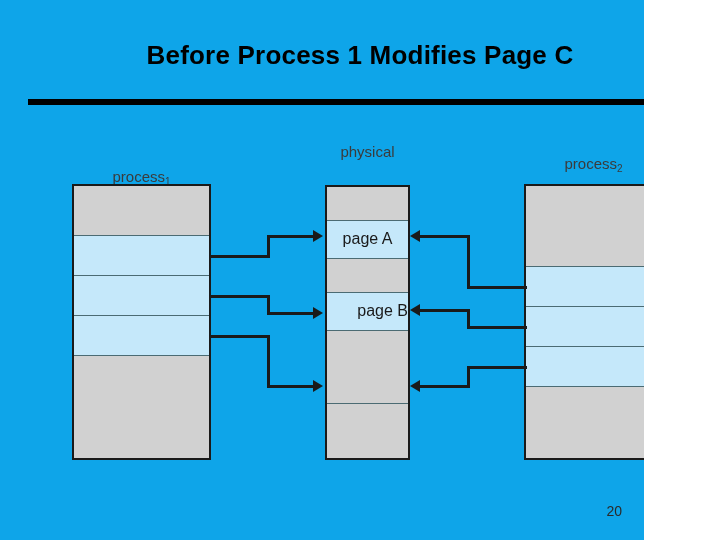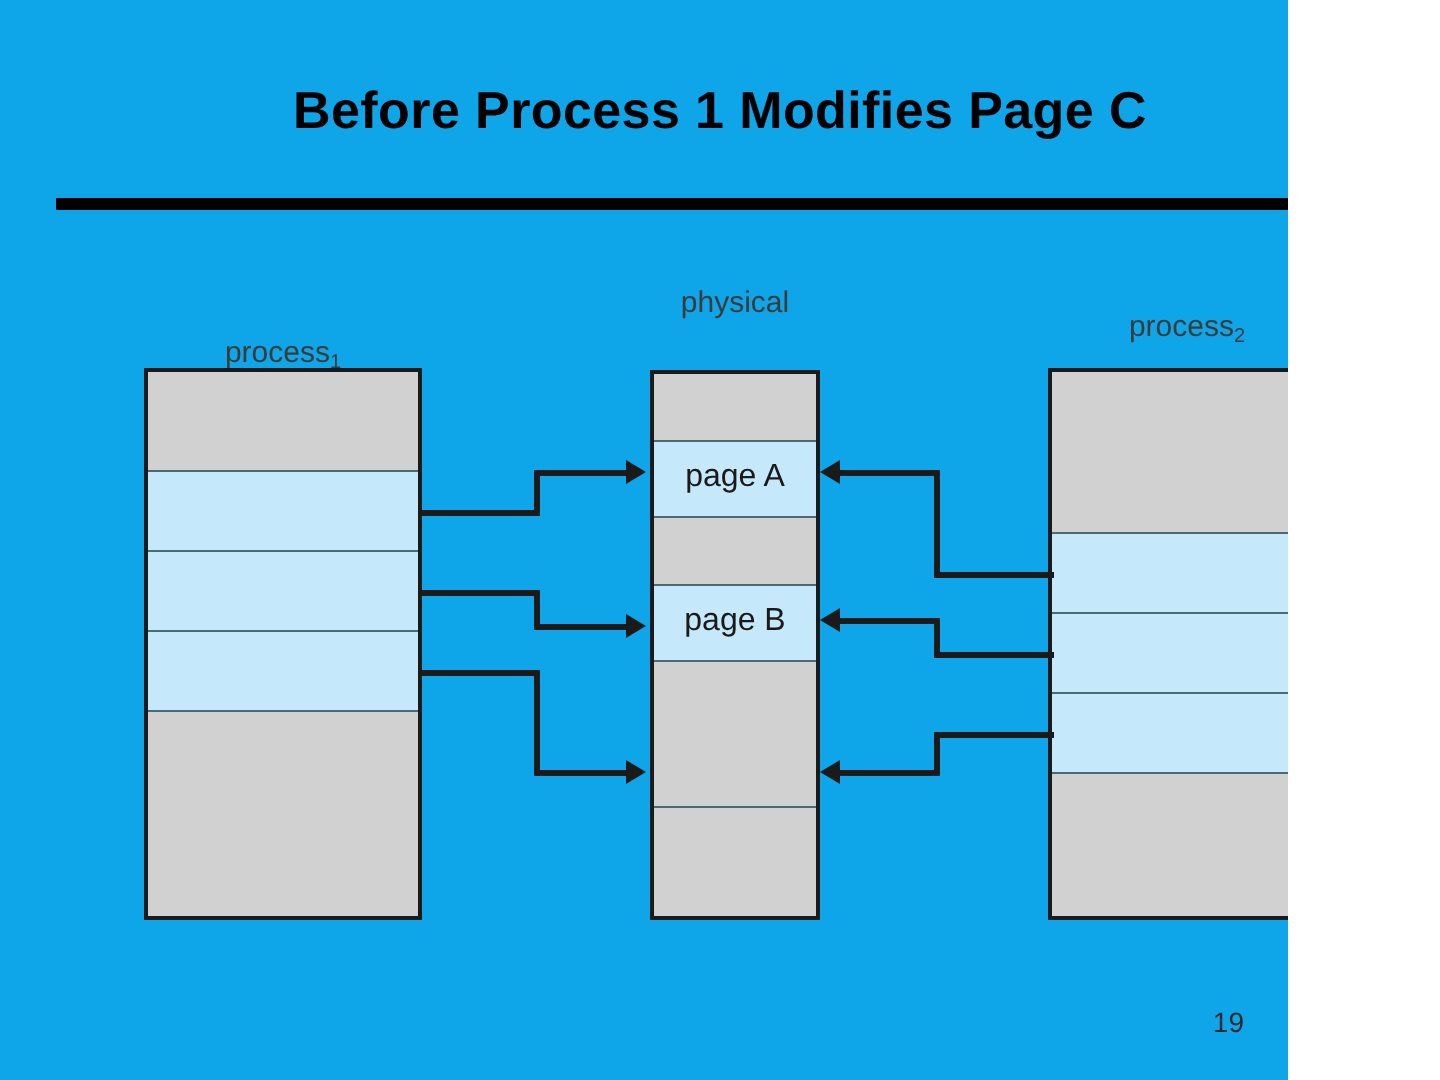--- a/index.html
+++ b/index.html
@@ -149,21 +149,21 @@
       <div>physical</div>
     </div>
 
     <div class="memcol" style="left:325px; top:185px; width:85px; height:275px;">
       <div class="seg gray" style="top:0px;   height:33px;"></div>
       <div class="seg blue divider-top" style="top:33px;  height:38px;">
         <div class="pagelabel" style="top:9px;">page A</div>
       </div>
       <div class="seg gray divider-top" style="top:71px;  height:34px;"></div>
       <div class="seg blue divider-top" style="top:105px; height:38px;">
-        <div class="pagelabel" style="top:9px;">page B</div>
+        <div class="pagelabel" style="top:9px;text-align:right;">page B</div>
       </div>
       <div class="seg gray divider-top" style="top:143px; height:35px;"></div>
       <div class="seg gray divider-top" style="top:216px; height:55px;"></div>
     </div>
 
     <div class="caption" style="left:524px; top:155px; width:139px;">
       <span>process</span><sub>2</sub>
     </div>
 
     <div class="memcol" style="left:524px; top:184px; width:139px; height:276px;">
@@ -199,15 +199,15 @@
     <div class="ln h" style="left:420px; top:309px; width:50px;"></div>
     <div class="arrowhead left" style="left:410px; top:304px;"></div>
 
     <div class="ln h" style="left:467px; top:366px; width:60px;"></div>
     <div class="ln v" style="left:467px; top:366px; height:22px;"></div>
     <div class="ln h" style="left:420px; top:385px; width:50px;"></div>
     <div class="arrowhead left" style="left:410px; top:380px;"></div>
 
   </div>
 
-  <div id="page-number">19</div>
+  <div id="page-number">20</div>
 
 </div>
 
 </body></html>

